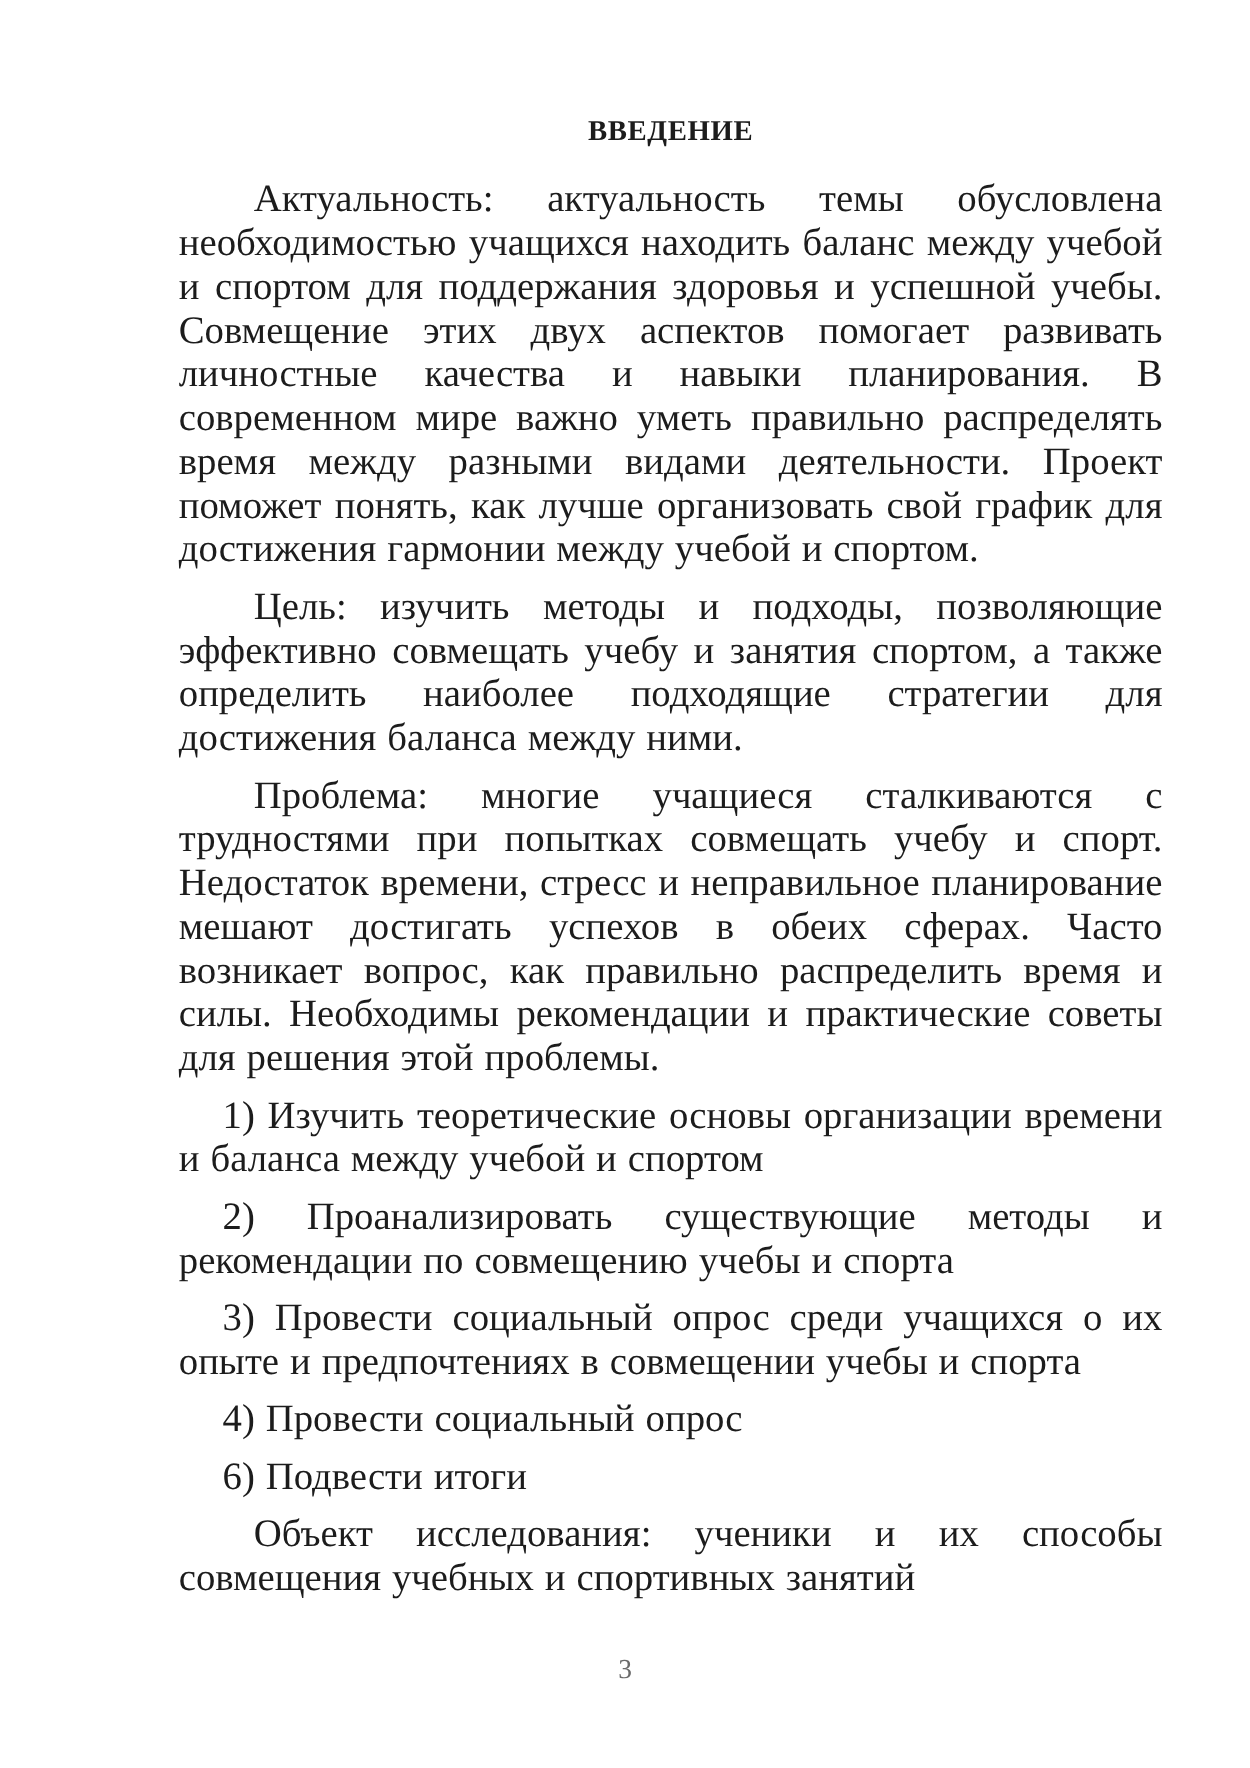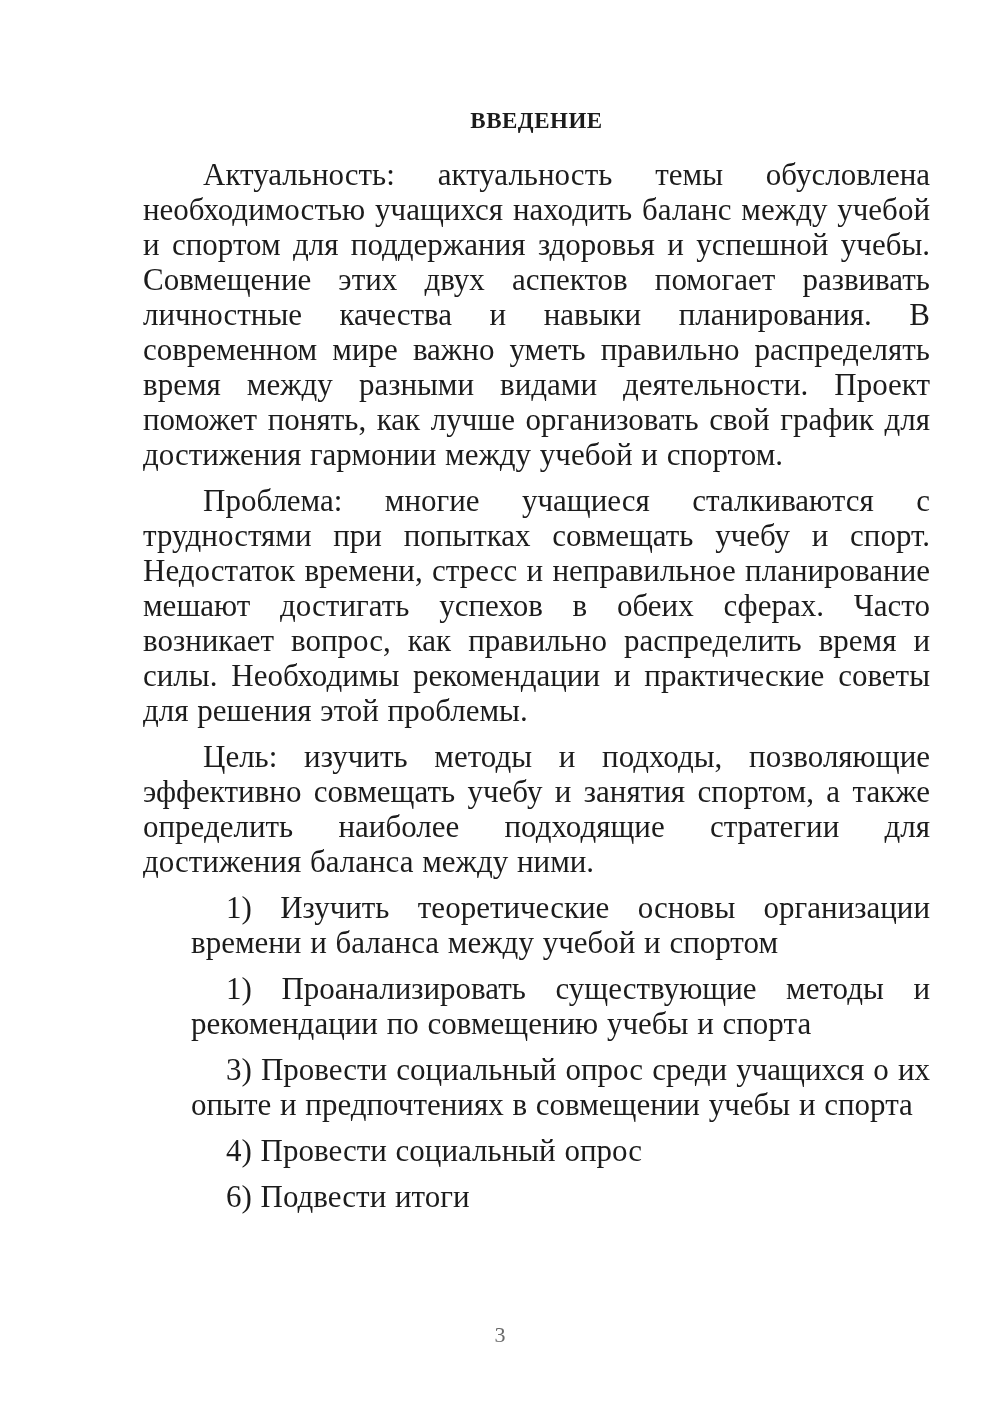--- a/index.html
+++ b/index.html
@@ -12,74 +12,74 @@
     width: 1000px;
     height: 1414px;
     background: #ffffff;
     color: #1c1c1c;
     font-family: "Liberation Serif", "DejaVu Serif", serif;
     overflow: hidden;
   }
   .content {
     position: absolute;
     left: 143px;
-    top: 104px;
+    top: 88px;
     width: 787px;
   }
   .doc-title {
     margin: 0 0 20px 0;
     font-size: 23px;
     line-height: 33px;
     font-weight: bold;
     text-align: center;
     letter-spacing: 0.5px;
   }
   .para {
     margin: 0 0 11px 0;
     font-size: 31px;
     line-height: 35px;
     text-align: justify;
     text-indent: 60px;
     word-spacing: 1px;
   }
   .para.task-item {
     text-indent: 35px;
-    margin-left: 48px;
   }
   .page-number {
     position: absolute;
     left: 0;
     width: 100%;
     top: 1322px;
     text-align: center;
     font-size: 22px;
     color: #6a6a6a;
   }
 </style>
 </head>
 <body>
 
 <div class="page">
   <div class="content">
     <h1 class="doc-title">ВВЕДЕНИЕ</h1>
 
     <p class="para">Актуальность: актуальность темы обусловлена необходимостью учащихся находить баланс между учебой и спортом для поддержания здоровья и успешной учебы. Совмещение этих двух аспектов помогает развивать личностные качества и навыки планирования. В современном мире важно уметь правильно распределять время между разными видами деятельности. Проект поможет понять, как лучше организовать свой график для достижения гармонии между учебой и спортом.</p>
 
+    <p class="para">Цель: изучить методы и подходы, позволяющие эффективно совмещать учебу и занятия спортом, а также определить наиболее подходящие стратегии для достижения баланса между ними.</p>
+
     <p class="para">Проблема: многие учащиеся сталкиваются с трудностями при попытках совмещать учебу и спорт. Недостаток времени, стресс и неправильное планирование мешают достигать успехов в обеих сферах. Часто возникает вопрос, как правильно распределить время и силы. Необходимы рекомендации и практические советы для решения этой проблемы.</p>
-
-    <p class="para">Цель: изучить методы и подходы, позволяющие эффективно совмещать учебу и занятия спортом, а также определить наиболее подходящие стратегии для достижения баланса между ними.</p>
 
 
     <p class="para task-item">1) Изучить теоретические основы организации времени и баланса между учебой и спортом</p>
 
-    <p class="para task-item">1) Проанализировать существующие методы и рекомендации по совмещению учебы и спорта</p>
+    <p class="para task-item">2) Проанализировать существующие методы и рекомендации по совмещению учебы и спорта</p>
 
     <p class="para task-item">3) Провести социальный опрос среди учащихся о их опыте и предпочтениях в совмещении учебы и спорта</p>
 
     <p class="para task-item">4) Провести социальный опрос</p>
 
     <p class="para task-item">6) Подвести итоги</p>
 
+    <p class="para">Объект исследования: ученики и их способы совмещения учебных и спортивных занятий</p>
 
   </div>
 
   <div class="page-number">3</div>
 </div>
 
 </body></html>

